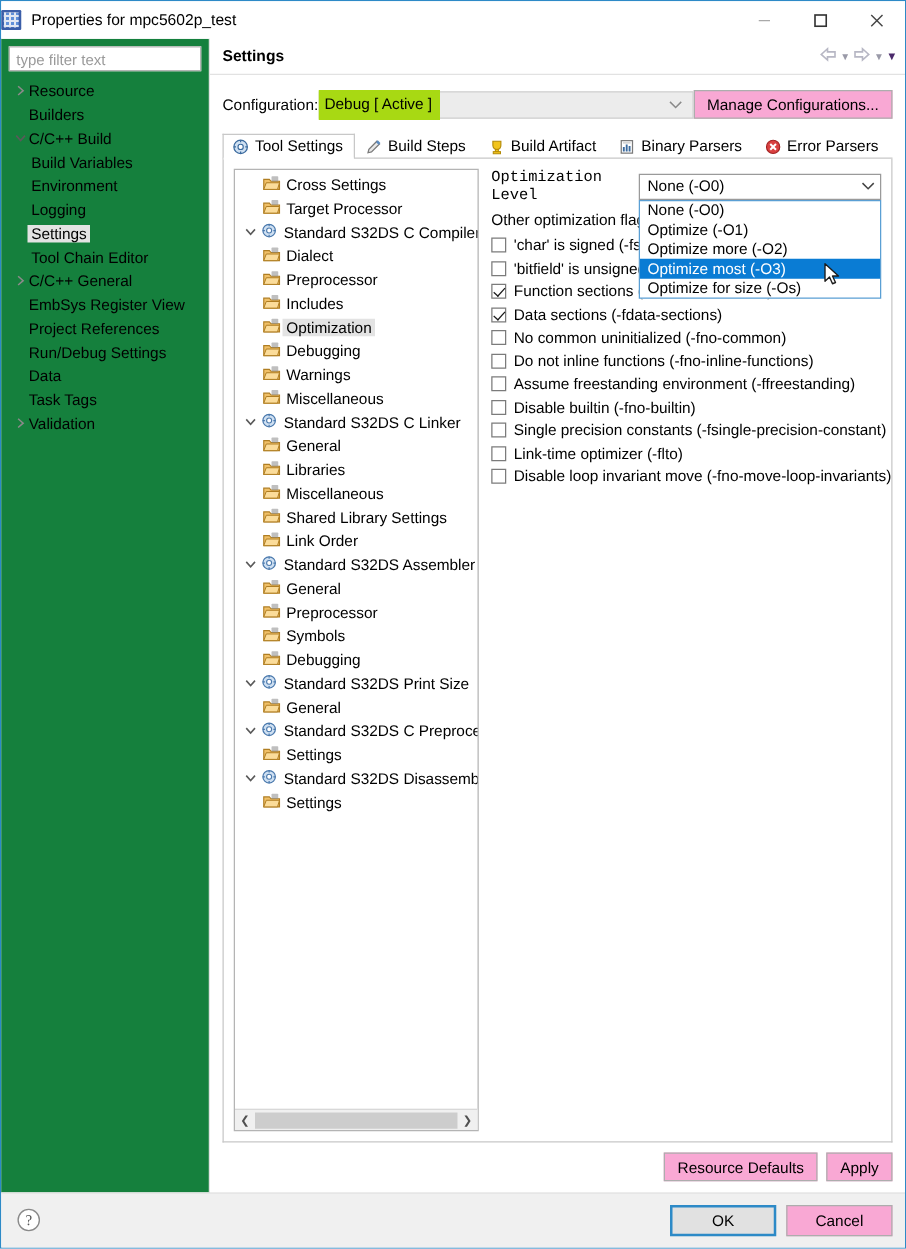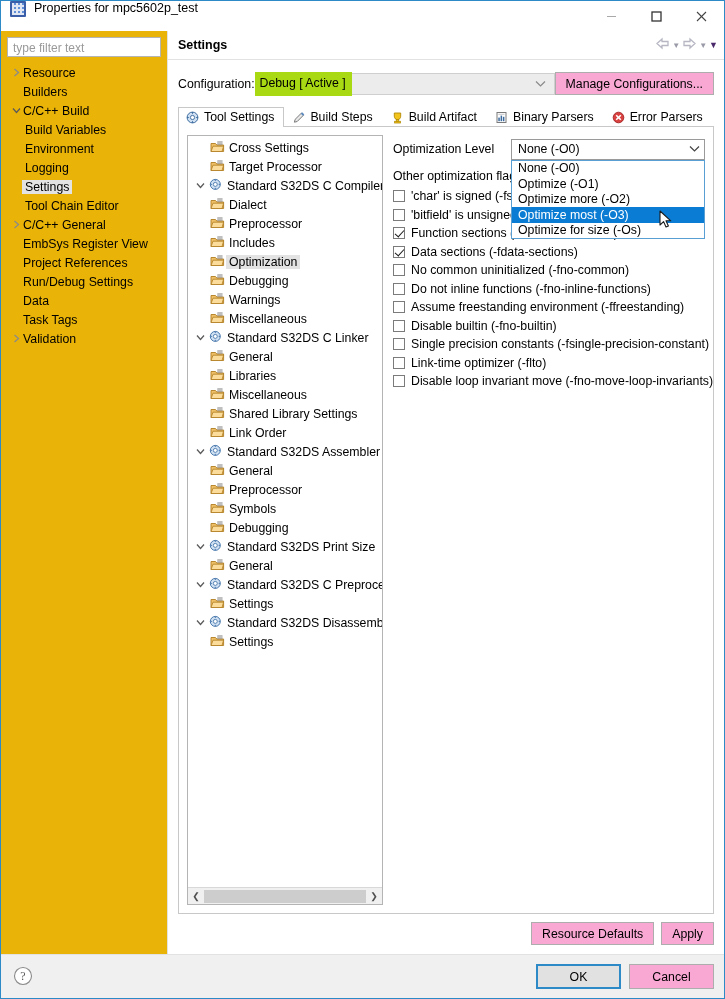--- a/index.html
+++ b/index.html
@@ -17,22 +17,22 @@
     position:absolute; inset:0;
     background:#fff;
     border:1px solid #2d8ac7;
     display:flex; flex-direction:column;
   }
 
   
   .titlebar {
     height:30px; min-height:30px;
     background:#ffffff;
-    display:flex; align-items:flex-start;
-    padding-left:9px;
+    display:flex; align-items:center;
+    padding-left:0;
     position:relative;
   }
   .title-icon {
     width:16px; height:16px;
     background:#3b5ea8;
     border-radius:1px;
     margin-right:8px;
     position:relative;
     flex:none;
   }
@@ -53,21 +53,21 @@
     color:#444;
   }
   .winbtn svg { display:block; }
 
   
   .body-split { flex:1; display:flex; min-height:0; }
 
   
   .leftpane {
     width:167px; min-width:167px;
-    background:#eab308;
+    background:#15803d;
     border-right:1px solid #e2e2e2;
     display:flex; flex-direction:column;
     padding:6px 6px 0 6px;
   }
   .filterbox {
     height:20px;
     border:1px solid #b4b4b4;
     background:#fff;
     color:#9a9a9a;
     font-size:12px;
@@ -189,21 +189,21 @@
     background:#f0f0f0;
     display:flex; align-items:center;
   }
   .hs-arrow { width:16px; height:15px; display:flex; align-items:center; justify-content:center; color:#505050; font-size:9px; }
   .hs-track { flex:1; height:15px; background:#f0f0f0; padding:1px 0; }
   .hs-thumb { height:13px; background:#cdcdcd; }
 
   
   .options { flex:1; position:relative; padding:3px 0 0 4px; min-width:0; }
   .optlevel-row { display:flex; align-items:center; height:22px; gap:6px; }
-  .optlevel-label { font-size:12.3px; width:112px; min-width:112px; }
+  .optlevel-label { font-size:12.3px; width:112px; min-width:112px;font-family:Liberation Mono, monospace; }
   .select-box {
     flex:1; height:21px; border:1px solid #9a9a9a; background:#fff;
     display:flex; align-items:center; padding:0 4px 0 6px;
     font-size:12.3px;
   }
   .select-arrow { margin-left:auto; color:#333; }
   .otherflags { font-size:12.3px; margin:9px 0 4px 0; }
   .cbrow { display:flex; align-items:center; height:18.5px; font-size:12.3px; white-space:nowrap; }
   .cb {
     width:12px; height:12px; min-width:12px;

